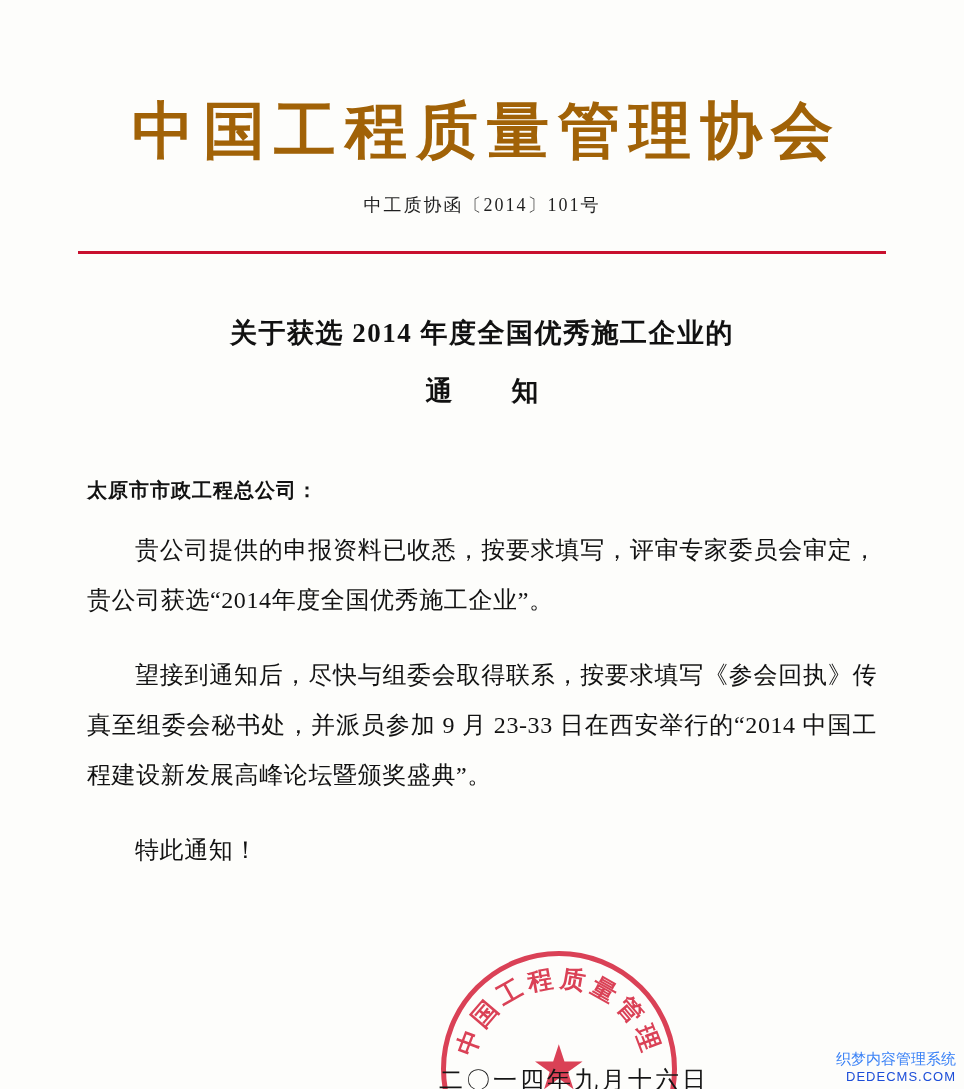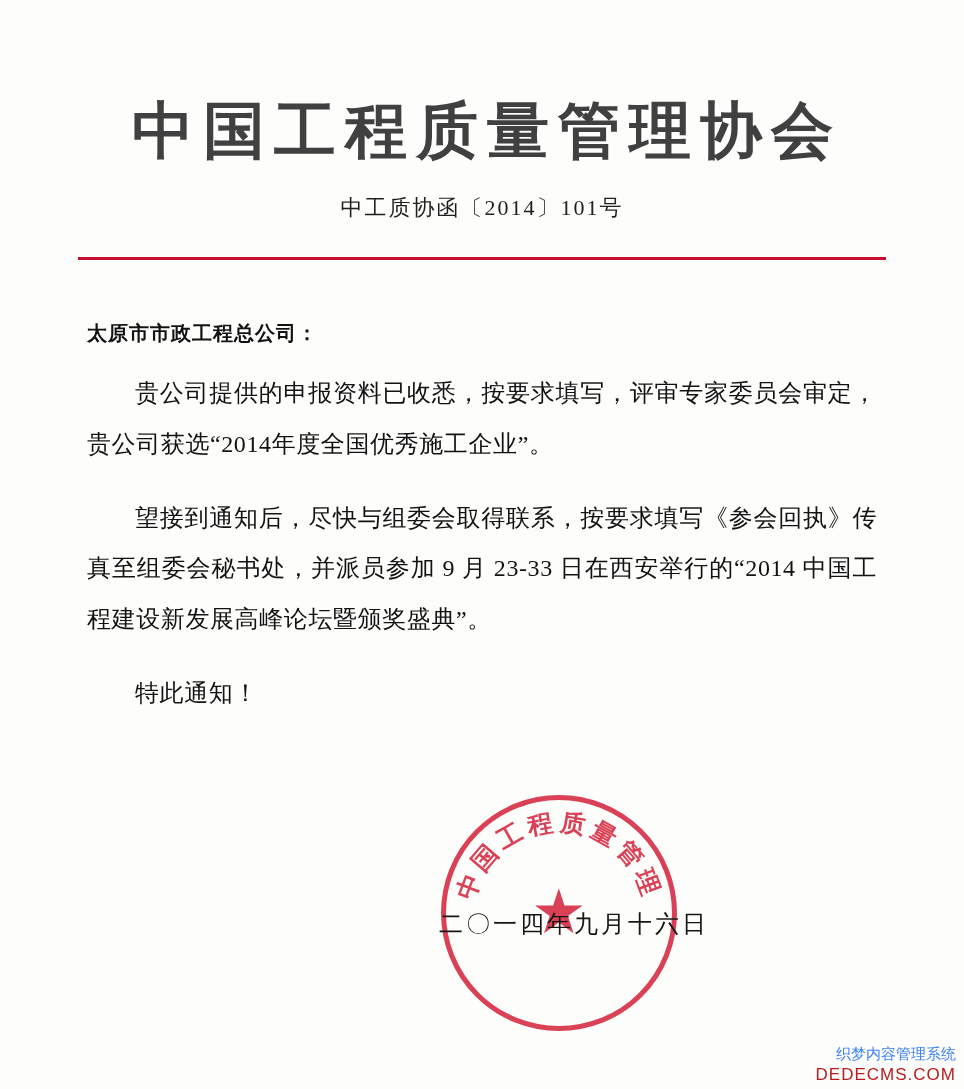--- a/index.html
+++ b/index.html
@@ -20,32 +20,32 @@
     inset: 0;
     background: #fdfdfb;
   }
 
   
   .doc-header {
     padding-top: 96px;
     text-align: center;
   }
   .org-title {
-    color: #404040;
+    color: #a16207;
     font-family: "Liberation Serif", "DejaVu Serif", serif;
     font-weight: bold;
     font-size: 62px;
     letter-spacing: 9px;
     line-height: 1.15;
     white-space: nowrap;
     padding-left: 10px;
   }
   .doc-number {
     margin-top: 26px;
-    font-size: 22px;
+    font-size: 18px;
     letter-spacing: 2px;
     color: #1f1f1f;
     font-family: "Liberation Serif", "DejaVu Serif", serif;
   }
   .red-rule {
     margin: 34px auto 0 auto;
     width: 808px;
     height: 3px;
     background: #c8102e;
   }
@@ -146,36 +146,40 @@
     text-align: right;
     line-height: 1.25;
     color: #9a9a9a;
     font-family: "Liberation Sans", sans-serif;
   }
   .footer-mark .cn {
     font-size: 15px;
     color: #3b82f6;
   }
   .footer-mark .en {
-    font-size: 17px;
-    color: #b91c1c;
+    font-size: 13px;
+    color: #1d4ed8;
     letter-spacing: 1px;
   }
 </style>
 </head>
 <body>
 
 <div class="page">
 
   <div class="doc-header">
     <div class="org-title">中国工程质量管理协会</div>
     <div class="doc-number">中工质协函〔2014〕101号</div>
     <div class="red-rule"></div>
   </div>
 
+  <div class="doc-title">
+    <span class="line1">关于获选 2014 年度全国优秀施工企业的</span>
+    <span class="line2">通　知</span>
+  </div>
 
   <div class="doc-body">
     <div class="recipient">太原市市政工程总公司：</div>
     <p class="para">贵公司提供的申报资料已收悉，按要求填写，评审专家委员会审定，贵公司获选“2014年度全国优秀施工企业”。</p>
     <p class="para">望接到通知后，尽快与组委会取得联系，按要求填写《参会回执》传真至组委会秘书处，并派员参加 9 月 23-33 日在西安举行的“2014 中国工程建设新发展高峰论坛暨颁奖盛典”。</p>
     <p class="para">特此通知！</p>
 
     <div class="sign-area">
       <div class="seal">
         <div class="seal-inner">

